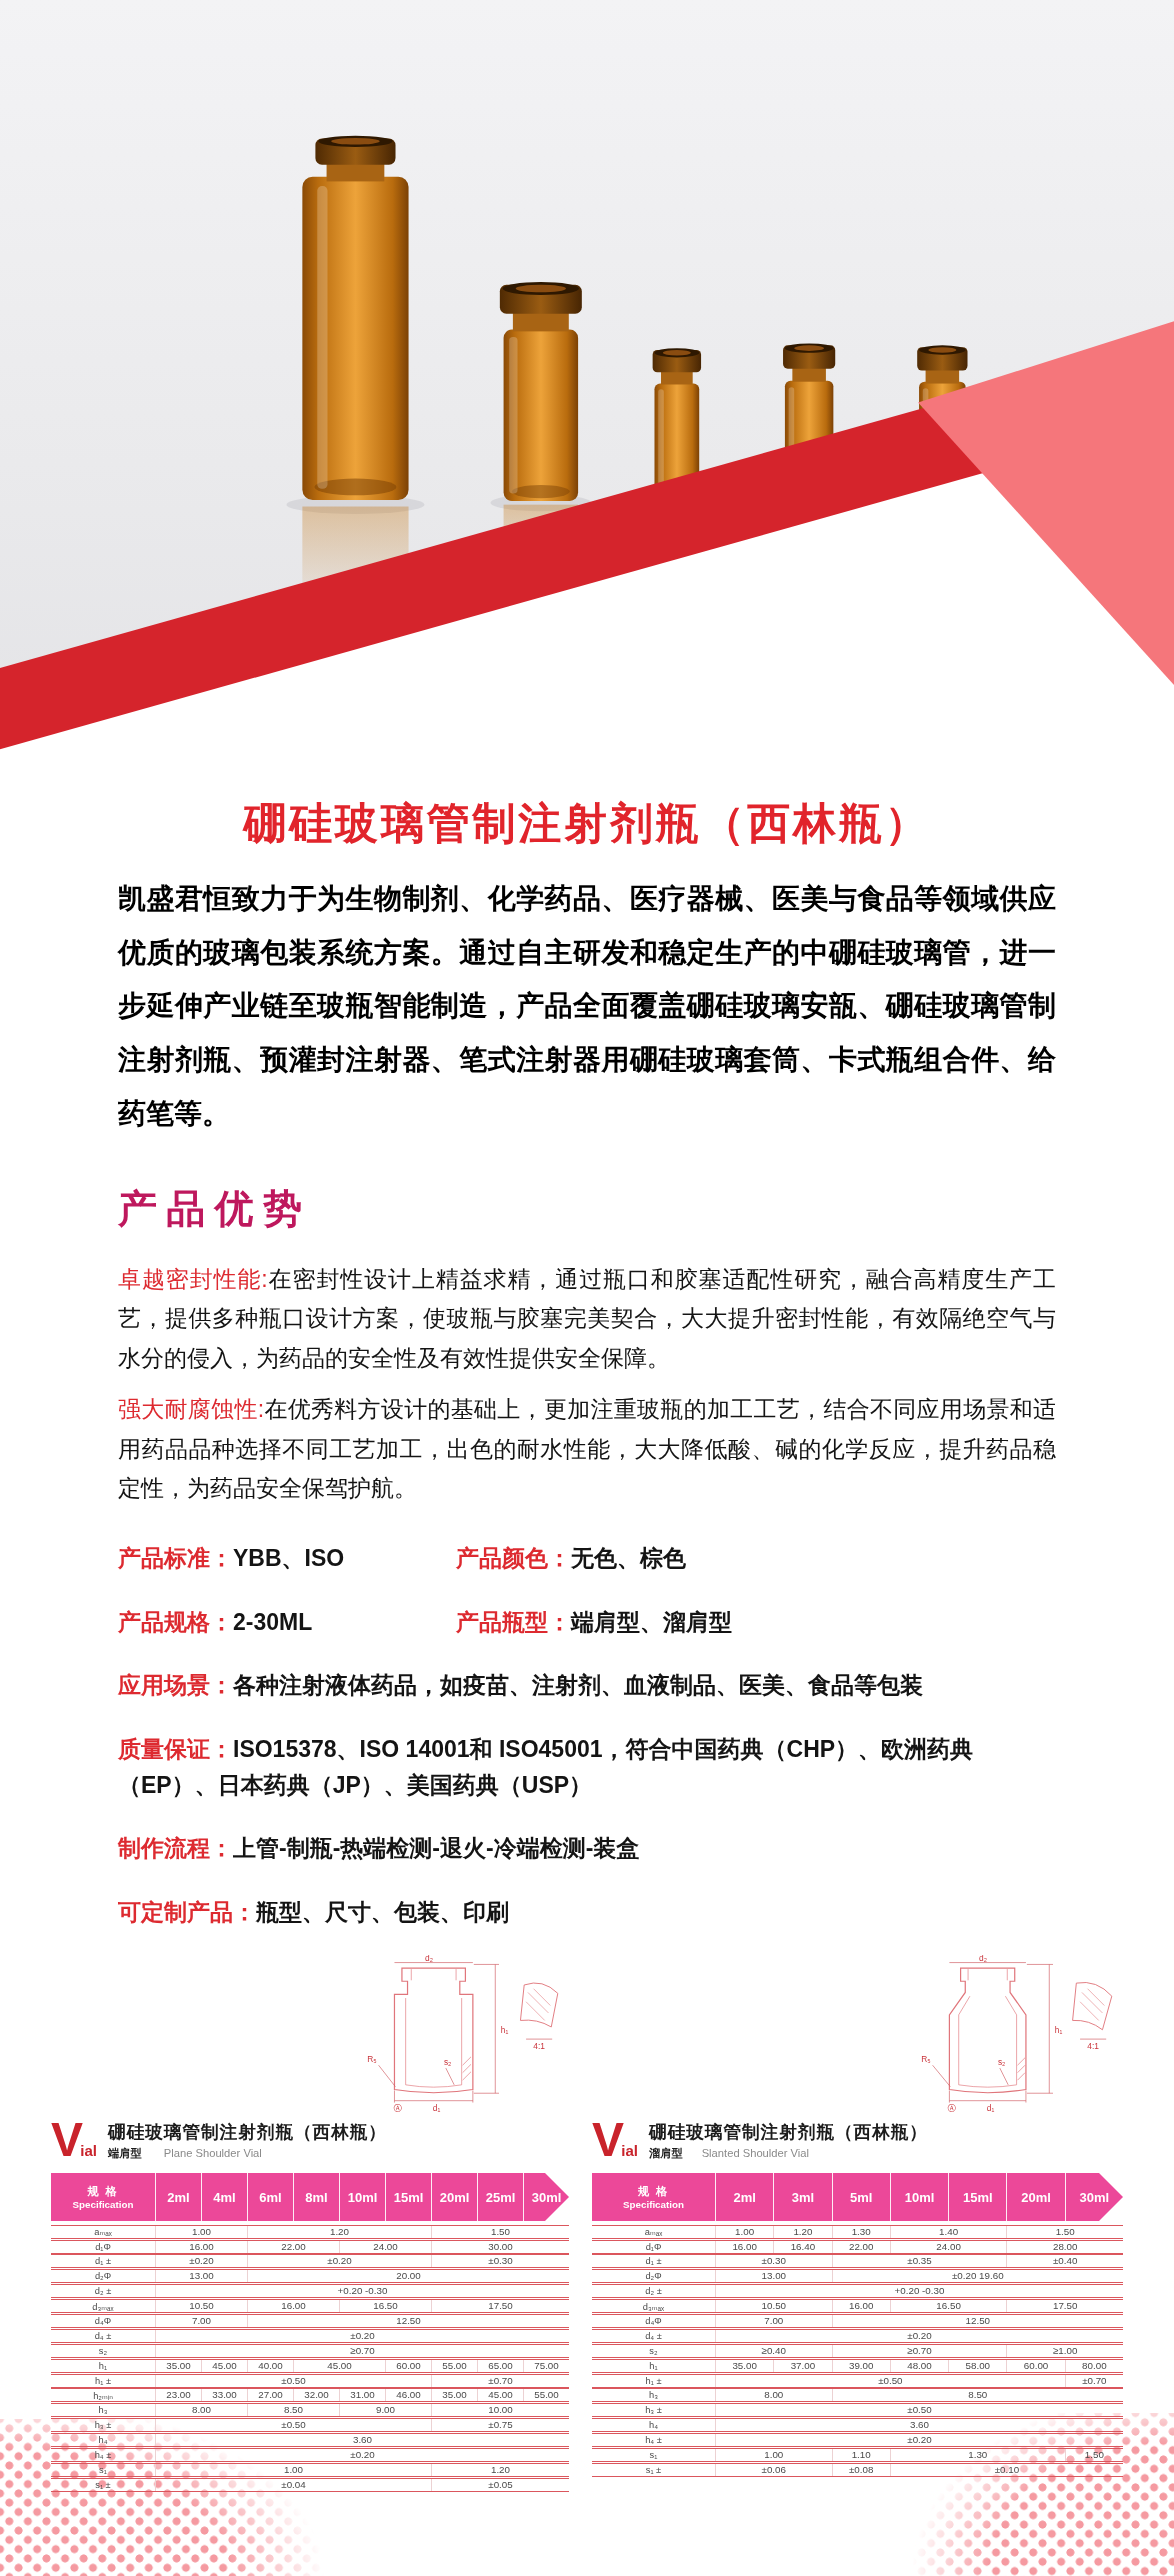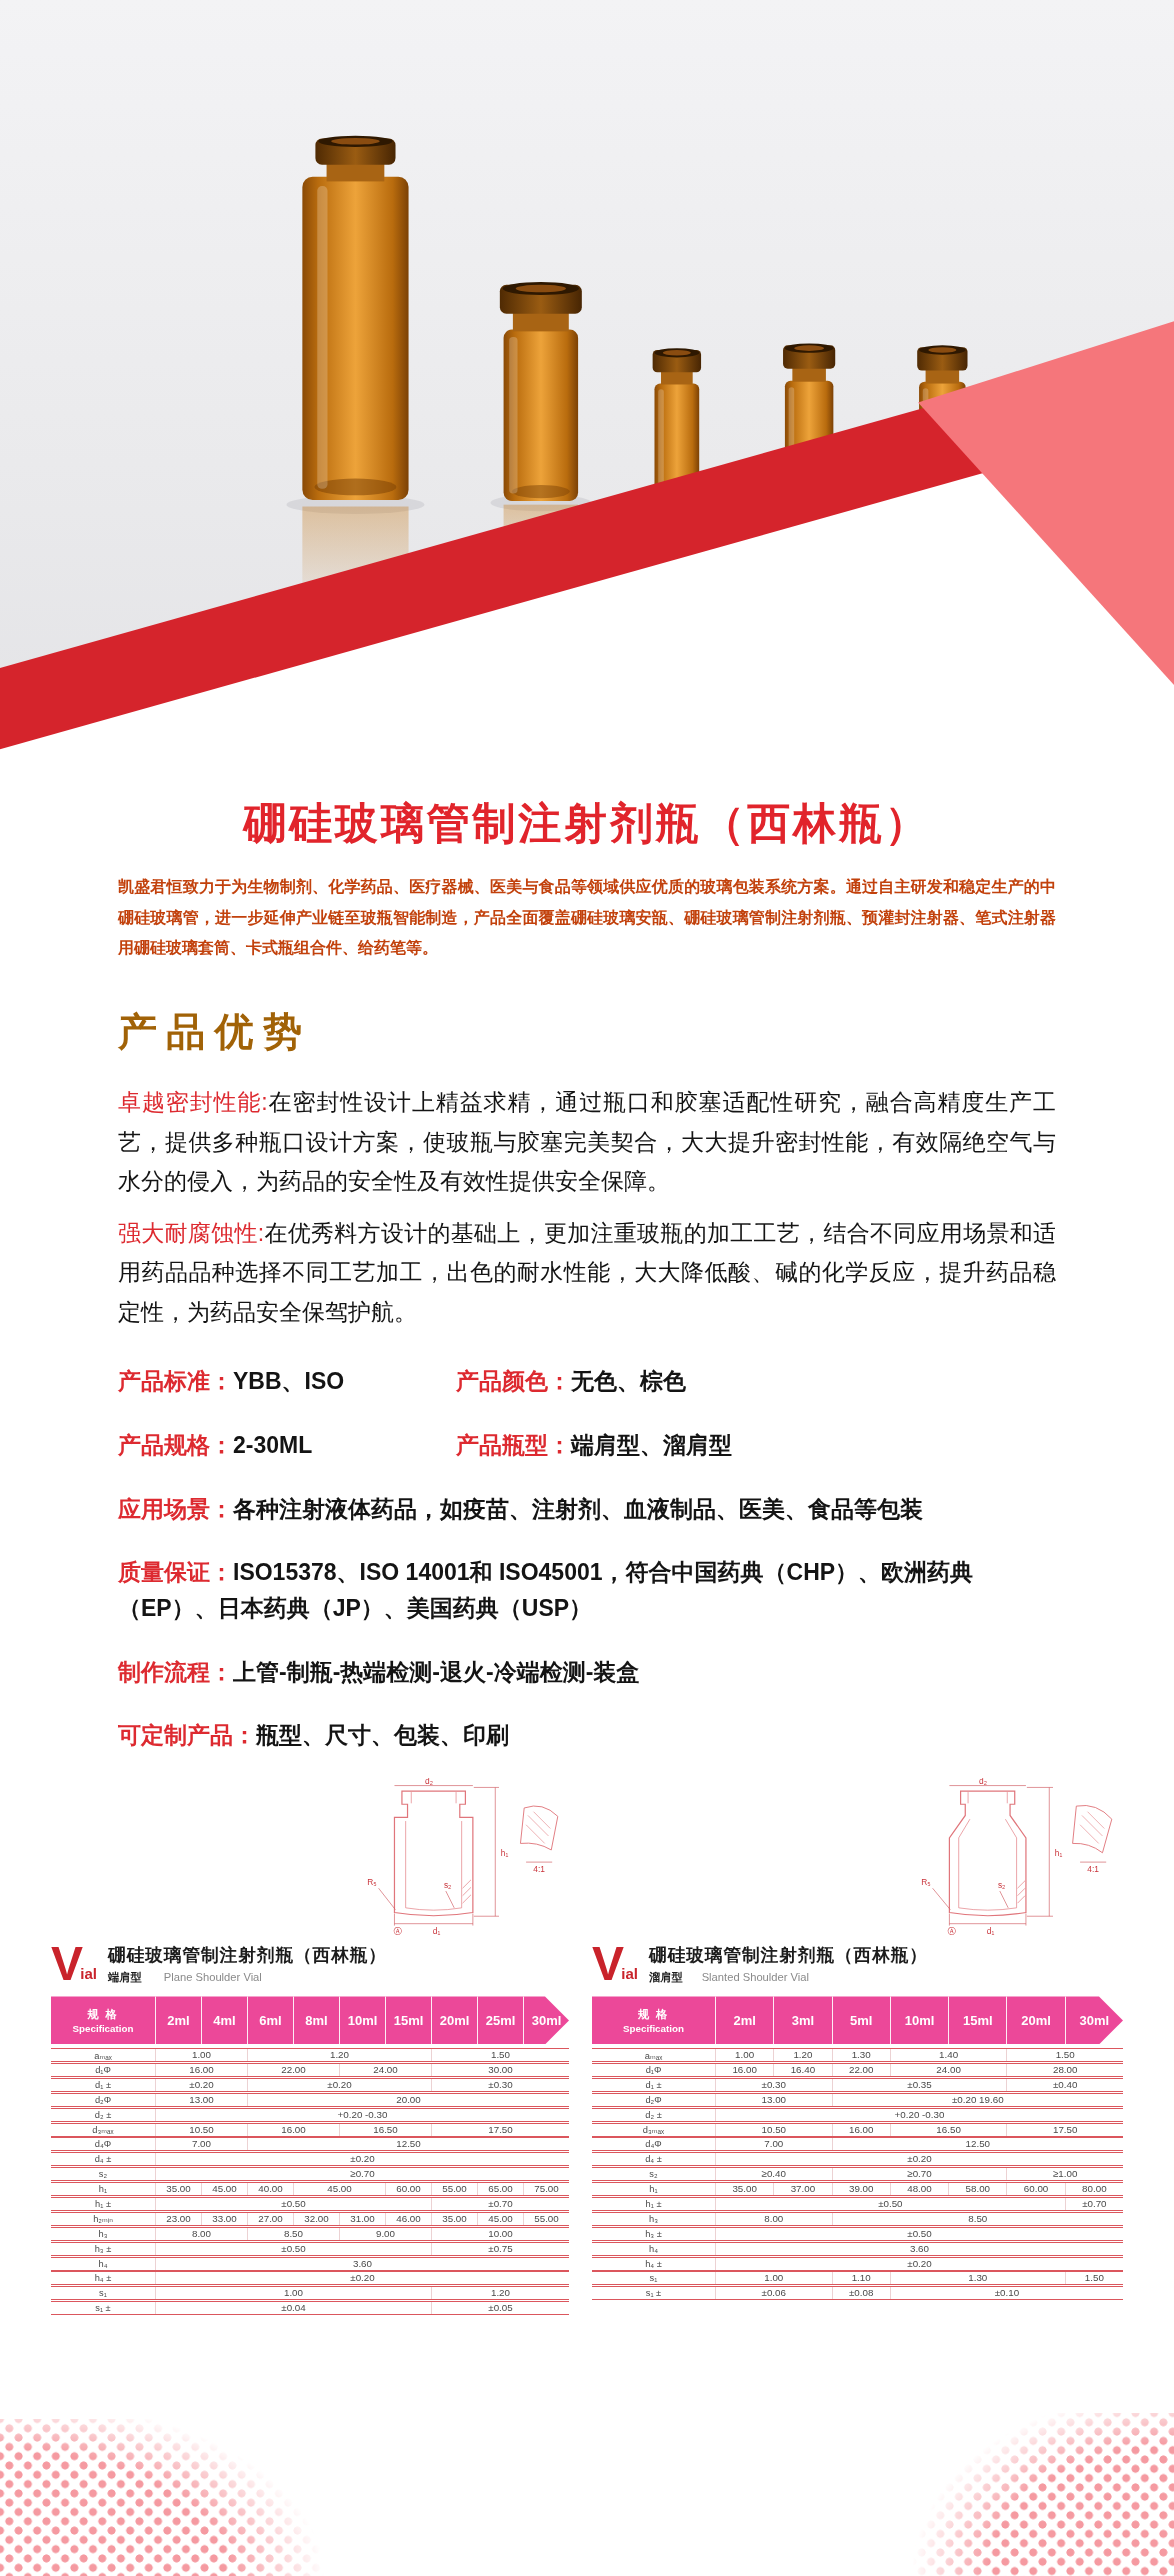--- a/index.html
+++ b/index.html
@@ -15,23 +15,23 @@
   .red-band{position:absolute;inset:0;background:#d5242c;
         clip-path:polygon(0 86.3%,100% 43.6%,100% 54.2%,0 96.8%);}
   .pink-tri{position:absolute;inset:0;background:#f5767b;
         clip-path:polygon(78.2% 52%,100% 41.5%,100% 88.5%);}
   .vials{position:absolute;left:280px;top:130px;}
 
   
   .content{position:relative;padding:0 118px;z-index:2;}
   .page-title{margin:24px 0 0;text-align:center;font-size:43px;font-weight:900;
         color:#e1242b;letter-spacing:2.8px;line-height:1.2;}
-  .intro{margin:22.4px 0 0;font-size:16px;line-height:1.92;font-weight:600;
-        text-align:justify;color:#c2410c;}
-  .adv-heading{margin:41px 0 24px;font-size:39px;font-weight:900;color:#a16207;
+  .intro{margin:22.4px 0 0;font-size:28px;line-height:1.92;font-weight:600;
+        text-align:justify;color:#000000;}
+  .adv-heading{margin:41px 0 24px;font-size:39px;font-weight:900;color:#be185d;
         letter-spacing:9.3px;}
   .para{margin:0 0 12px;font-size:23px;line-height:1.72;font-weight:500;
         text-align:justify;color:#141414;}
   .para .lead{color:#dd2a30;}
   .specs{margin-top:32px;}
   .spec-row{display:flex;margin-bottom:28px;font-size:23px;font-weight:600;
         line-height:1.55;color:#141414;}
   .spec-row.block{display:block;}
   .spec-pair.pair-w{width:338px;flex:0 0 auto;}
   .spec-label{color:#dd2a30;}

